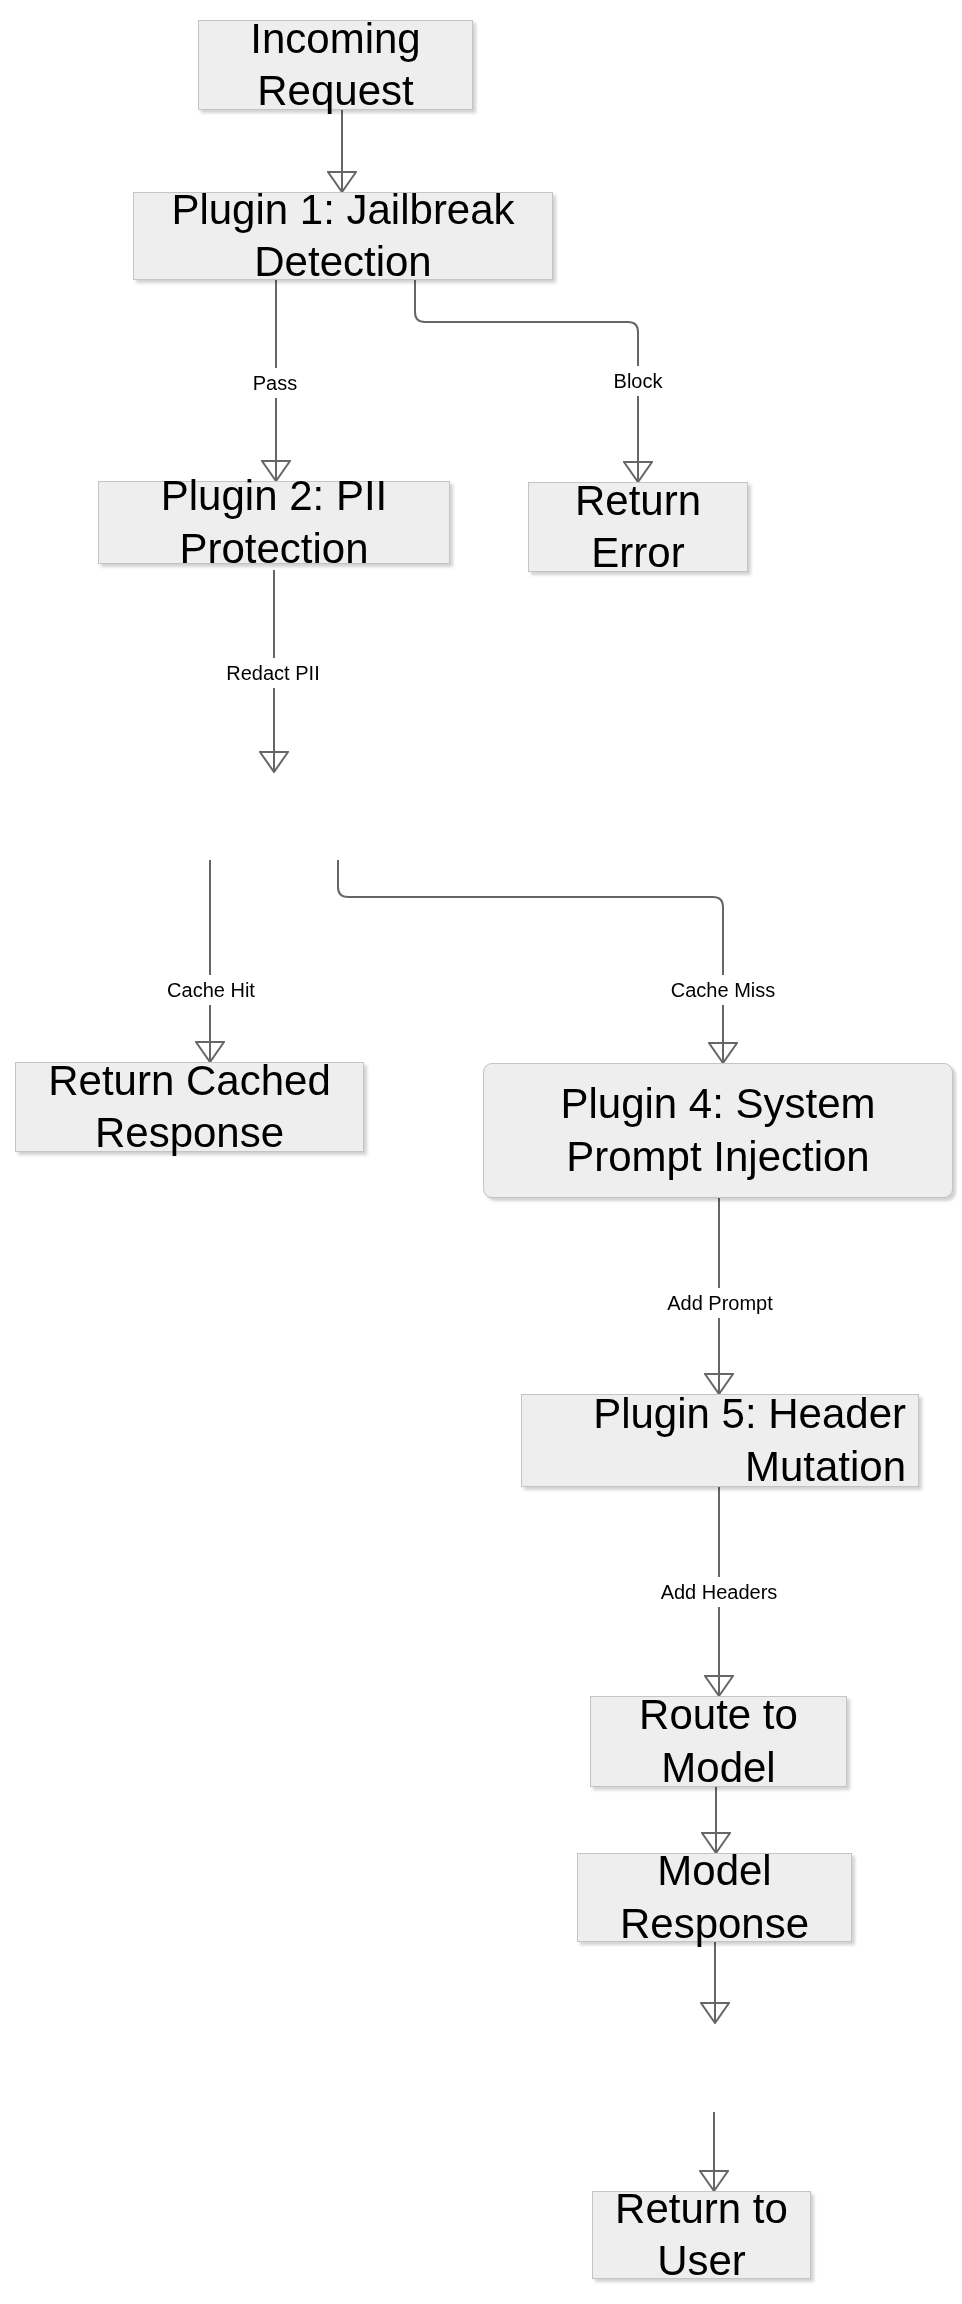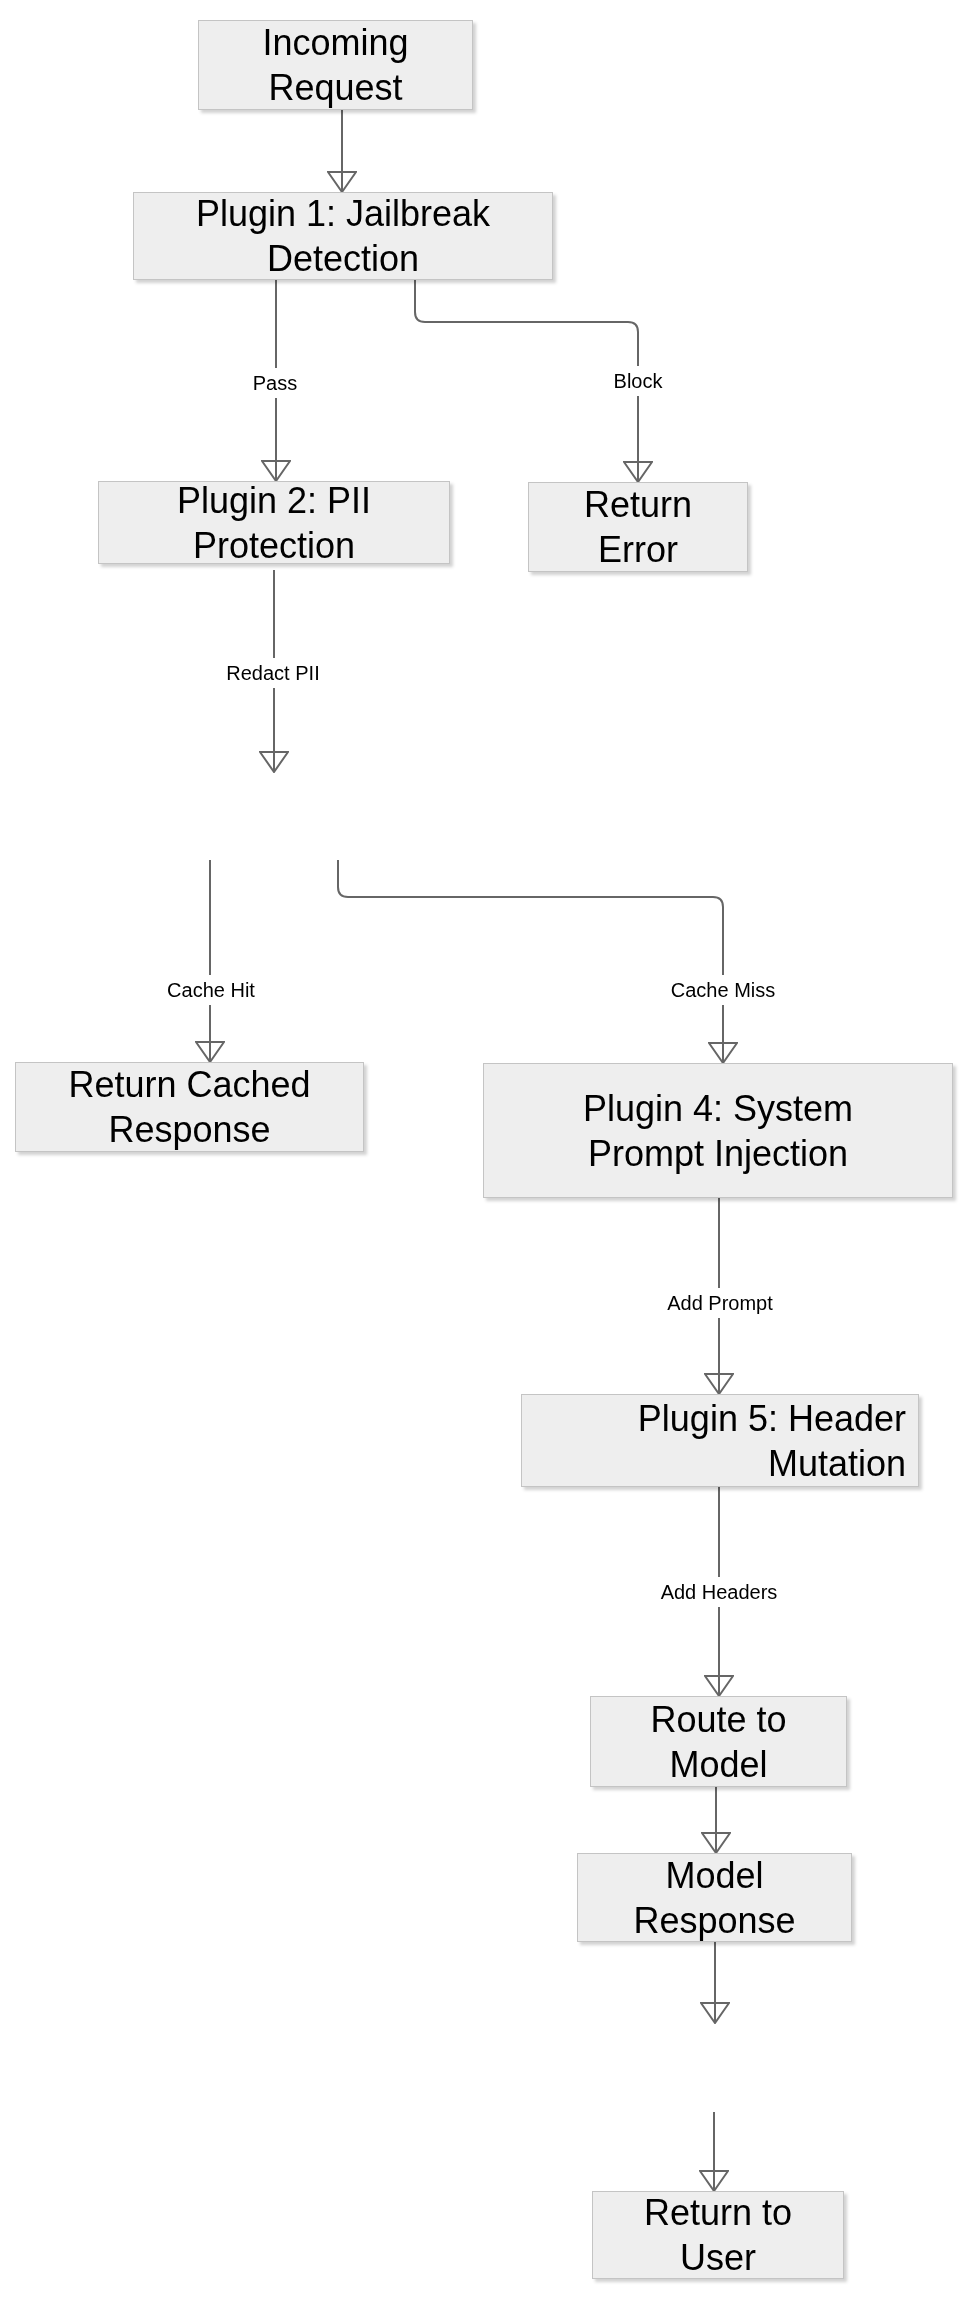--- a/index.html
+++ b/index.html
@@ -31,21 +31,21 @@
   .node {
     position: absolute;
     box-sizing: border-box;
     background: #eeeeee;
     border: 1px solid #c4c4c4;
     box-shadow: 3px 3px 3px rgba(0, 0, 0, 0.18);
     display: flex;
     align-items: center;
     justify-content: center;
     text-align: center;
-    font-size: 36px;
+    font-size: 42px;
     line-height: 1.25;
     padding: 0 12px;
   }
   .edge-label {
     position: absolute;
     transform: translate(-50%, -50%);
     background: #ffffff;
     padding: 4px 9px;
     font-size: 20px;
     line-height: 1.1;
@@ -80,30 +80,30 @@
 
   <div class="node" style="left:133px; top:192px; width:420px; height:88px;">Plugin 1: Jailbreak Detection</div>
 
   <div class="node" style="left:98px; top:481px; width:352px; height:83px;">Plugin 2: PII Protection</div>
 
   <div class="node" style="left:528px; top:482px; width:220px; height:90px;">Return Error</div>
 
 
   <div class="node" style="left:15px; top:1062px; width:349px; height:90px;">Return Cached Response</div>
 
-  <div class="node" style="left:483px; top:1063px; width:470px; height:135px; padding:0 60px;">Plugin 4: System Prompt Injection</div>
+  <div class="node" style="left:483px; top:1063px; width:470px; height:135px; padding:0 60px;border-radius:9px;">Plugin 4: System Prompt Injection</div>
 
   <div class="node" style="left:521px; top:1394px; width:398px; height:93px;text-align:right;">Plugin 5: Header Mutation</div>
 
   <div class="node" style="left:590px; top:1696px; width:257px; height:91px;">Route to Model</div>
 
   <div class="node" style="left:577px; top:1853px; width:275px; height:89px;">Model Response</div>
 
 
-  <div class="node" style="left:592px; top:2191px; width:252px; height:88px;">Return to User</div>
+  <div class="node" style="left:592px; top:2191px; width:219px; height:88px;">Return to User</div>
 
   <div class="edge-label" style="left:275px; top:383px;">Pass</div>
 
   <div class="edge-label" style="left:638px; top:381px;">Block</div>
 
   <div class="edge-label" style="left:273px; top:673px;">Redact PII</div>
 
   <div class="edge-label" style="left:211px; top:990px;">Cache Hit</div>
 
   <div class="edge-label" style="left:723px; top:990px;">Cache Miss</div>

